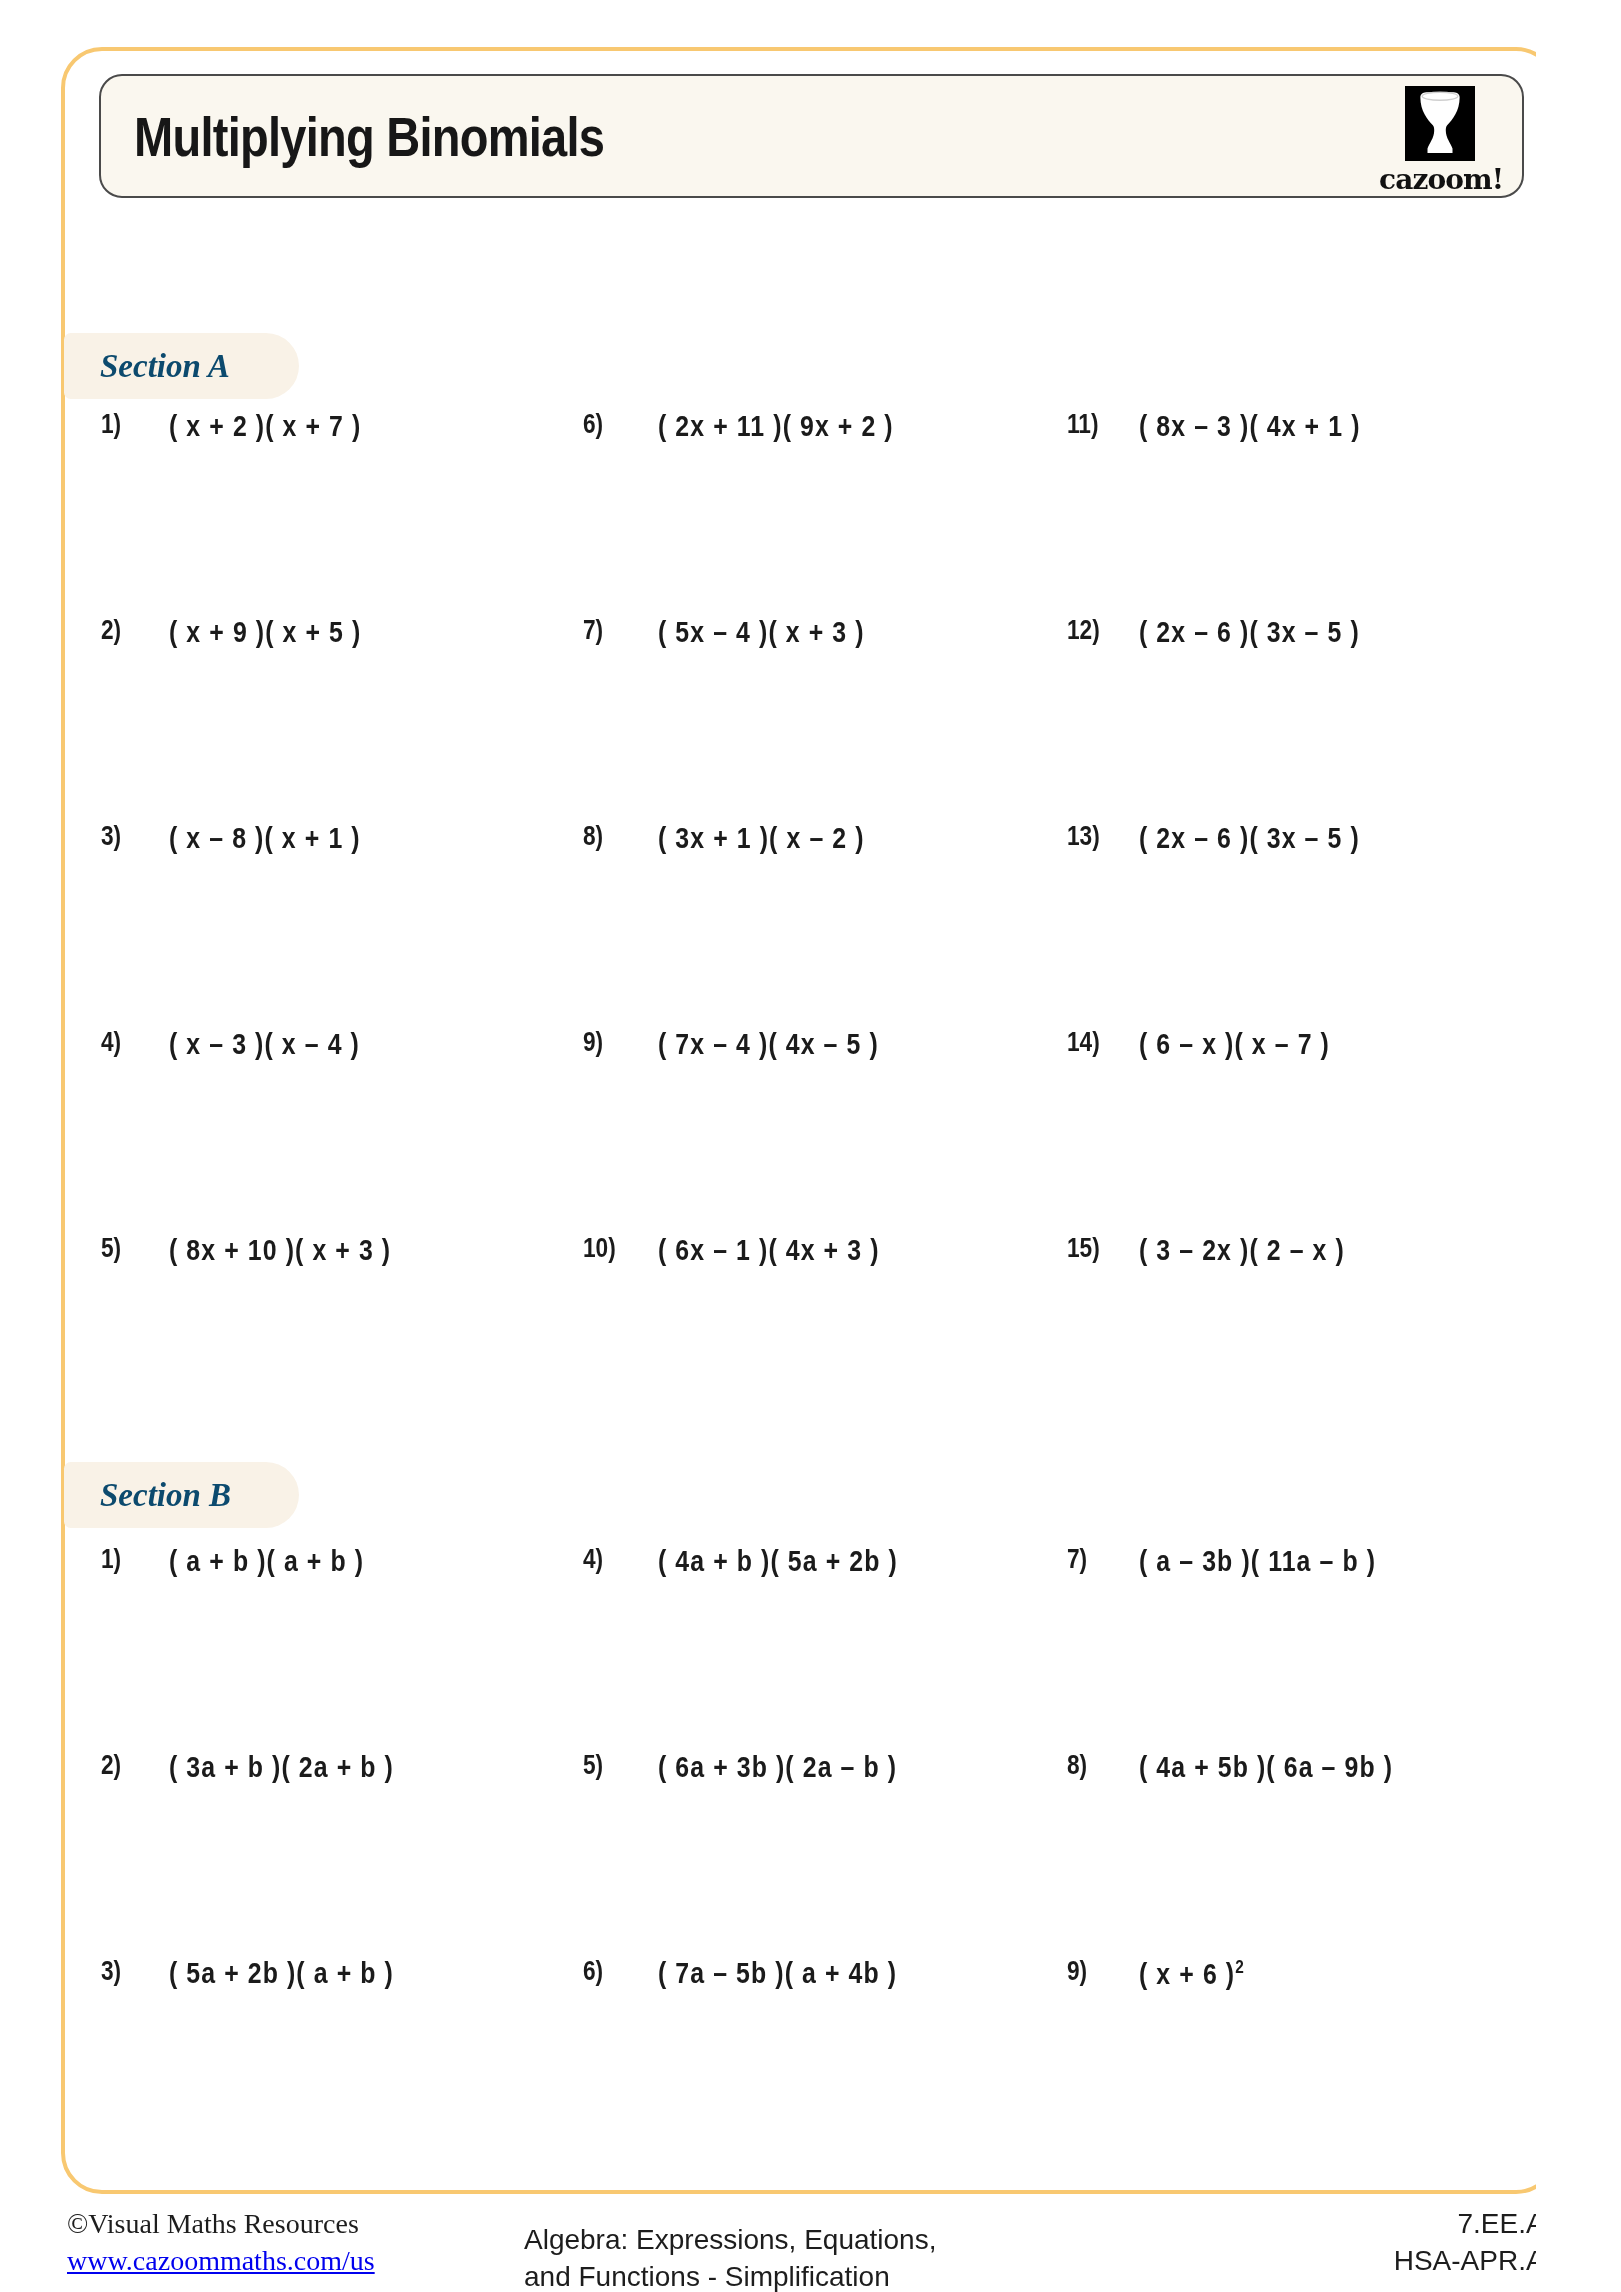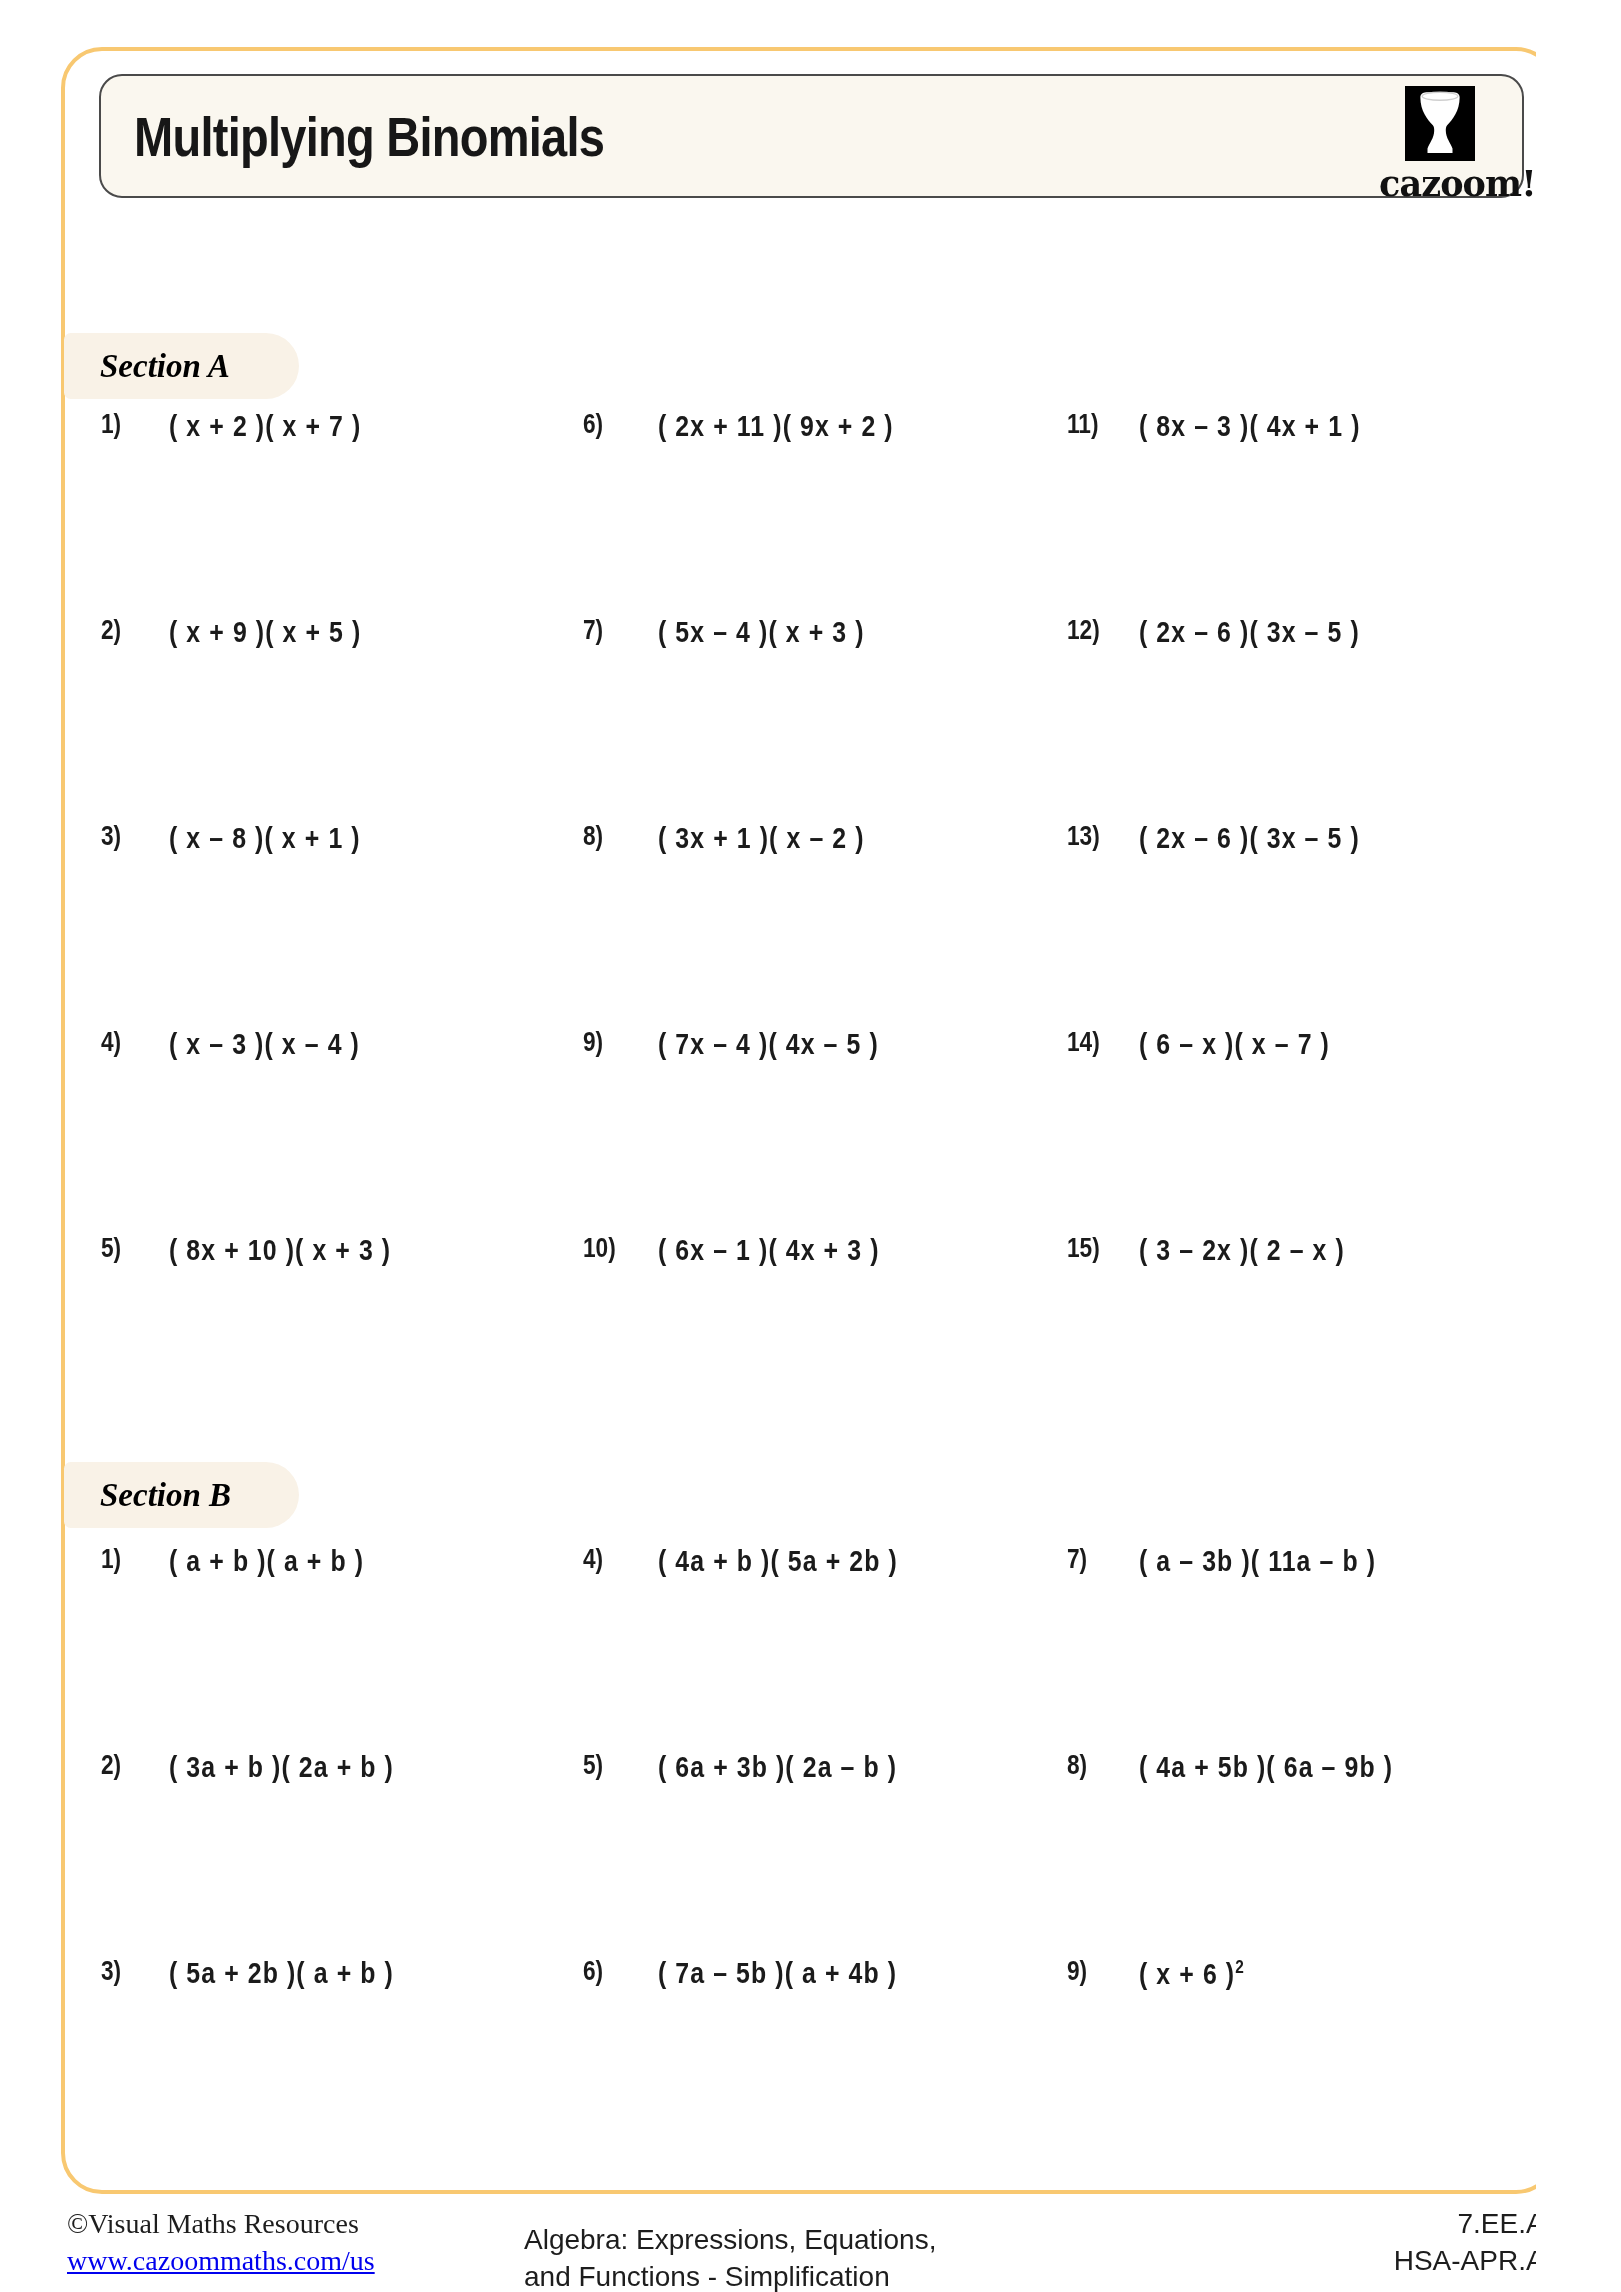--- a/index.html
+++ b/index.html
@@ -12,34 +12,34 @@
 
   
   .header-box{position:absolute;left:99px;top:74px;width:1421px;height:120px;
         background:#FAF7EF;border:2.7px solid #4A4A4A;border-radius:23px;}
   .page-title{position:absolute;left:134px;top:104px;font-size:56px;font-weight:bold;
         letter-spacing:-0.9px;white-space:nowrap;transform:scaleX(.84);transform-origin:0 50%;
         color:#171717;}
   .logo{position:absolute;left:1379px;top:86px;width:122px;text-align:center;}
   .logo-square{width:70px;height:75px;margin:0 auto;background:#000;}
   .logo-square svg{display:block;width:70px;height:75px;}
-  .logo-text{font-family:"DejaVu Serif",serif;font-weight:bold;font-size:35px;
+  .logo-text{font-family:"DejaVu Serif",serif;font-weight:bold;font-size:28px;
         letter-spacing:-0.9px;color:#111;margin-top:1.8px;}
 
   
   .instruction{position:absolute;left:100px;top:244px;font-family:"Liberation Serif",serif;
         font-style:italic;font-size:34px;color:#262626;}
 
   
   .section-pill{position:absolute;left:64px;width:235px;height:66px;background:#F9F2E7;
         border-radius:7.2px 36px 36px 7.2px;}
   .pill-a{top:333px;}
   .pill-b{top:1462px;}
   .section-label{font-family:"Liberation Serif",serif;font-style:italic;font-weight:bold;
-        font-size:33px;line-height:66px;padding-left:36px;color:#000000;}
+        font-size:33px;line-height:66px;padding-left:36px;color:#0c4a6e;}
 
   
   .prob-num,.prob-expr{position:absolute;font-weight:bold;white-space:nowrap;
         transform:scaleX(.84);transform-origin:0 50%;color:#1b1b1b;}
   .prob-num{font-size:27px;}
   .prob-expr{font-size:29.6px;letter-spacing:1.3px;}
   .prob-expr sup{font-size:0.62em;letter-spacing:0;}
 
   .cn0{left:101px;}  .cn1{left:583px;}  .cn2{left:1067px;}
   .ce0{left:169px;}  .ce1{left:658px;}  .ce2{left:1139px;}

